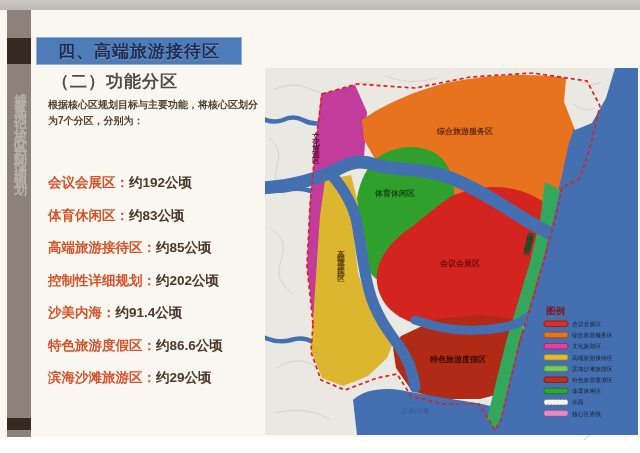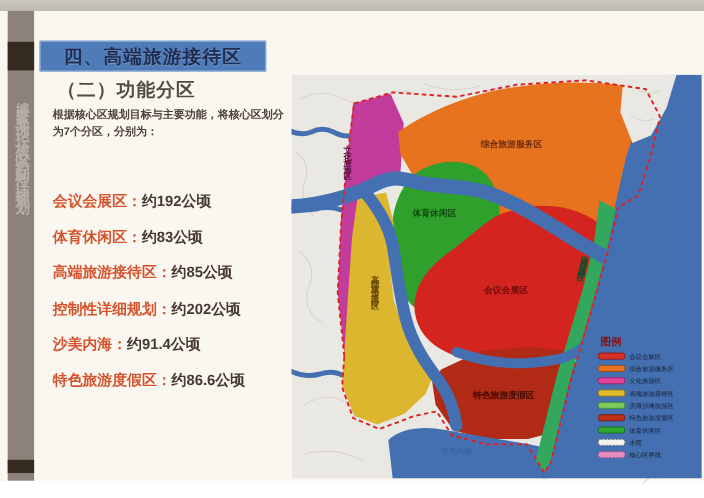--- a/index.html
+++ b/index.html
@@ -64,20 +64,21 @@
 
   <div class="intro">根据核心区规划目标与主要功能，将核心区划分为7个分区，分别为：</div>
 
   <div class="zone-list">
     <div class="zone-item"><span class="zlabel">会议会展区：</span><span class="zvalue">约192公顷</span></div>
     <div class="zone-item"><span class="zlabel">体育休闲区：</span><span class="zvalue">约83公顷</span></div>
     <div class="zone-item"><span class="zlabel">高端旅游接待区：</span><span class="zvalue">约85公顷</span></div>
     <div class="zone-item"><span class="zlabel">控制性详细规划：</span><span class="zvalue">约202公顷</span></div>
     <div class="zone-item"><span class="zlabel">沙美内海：</span><span class="zvalue">约91.4公顷</span></div>
     <div class="zone-item"><span class="zlabel">特色旅游度假区：</span><span class="zvalue">约86.6公顷</span></div>
+    <div class="zone-item"><span class="zlabel">滨海沙滩旅游区：</span><span class="zvalue">约29公顷</span></div>
   </div>
 
   <div class="map-wrap">
     <svg viewBox="0 0 373 367" width="373" height="367">
 
       <rect x="0" y="0" width="373" height="367" fill="#eae8e2"></rect>
 
       <g>
         <path class="topo" d="M8,22 q20,-10 40,0 q16,8 32,-2 q14,-8 30,-4"></path>
         <path class="topo" d="M4,70 q14,10 8,28 q-6,16 8,30"></path>

